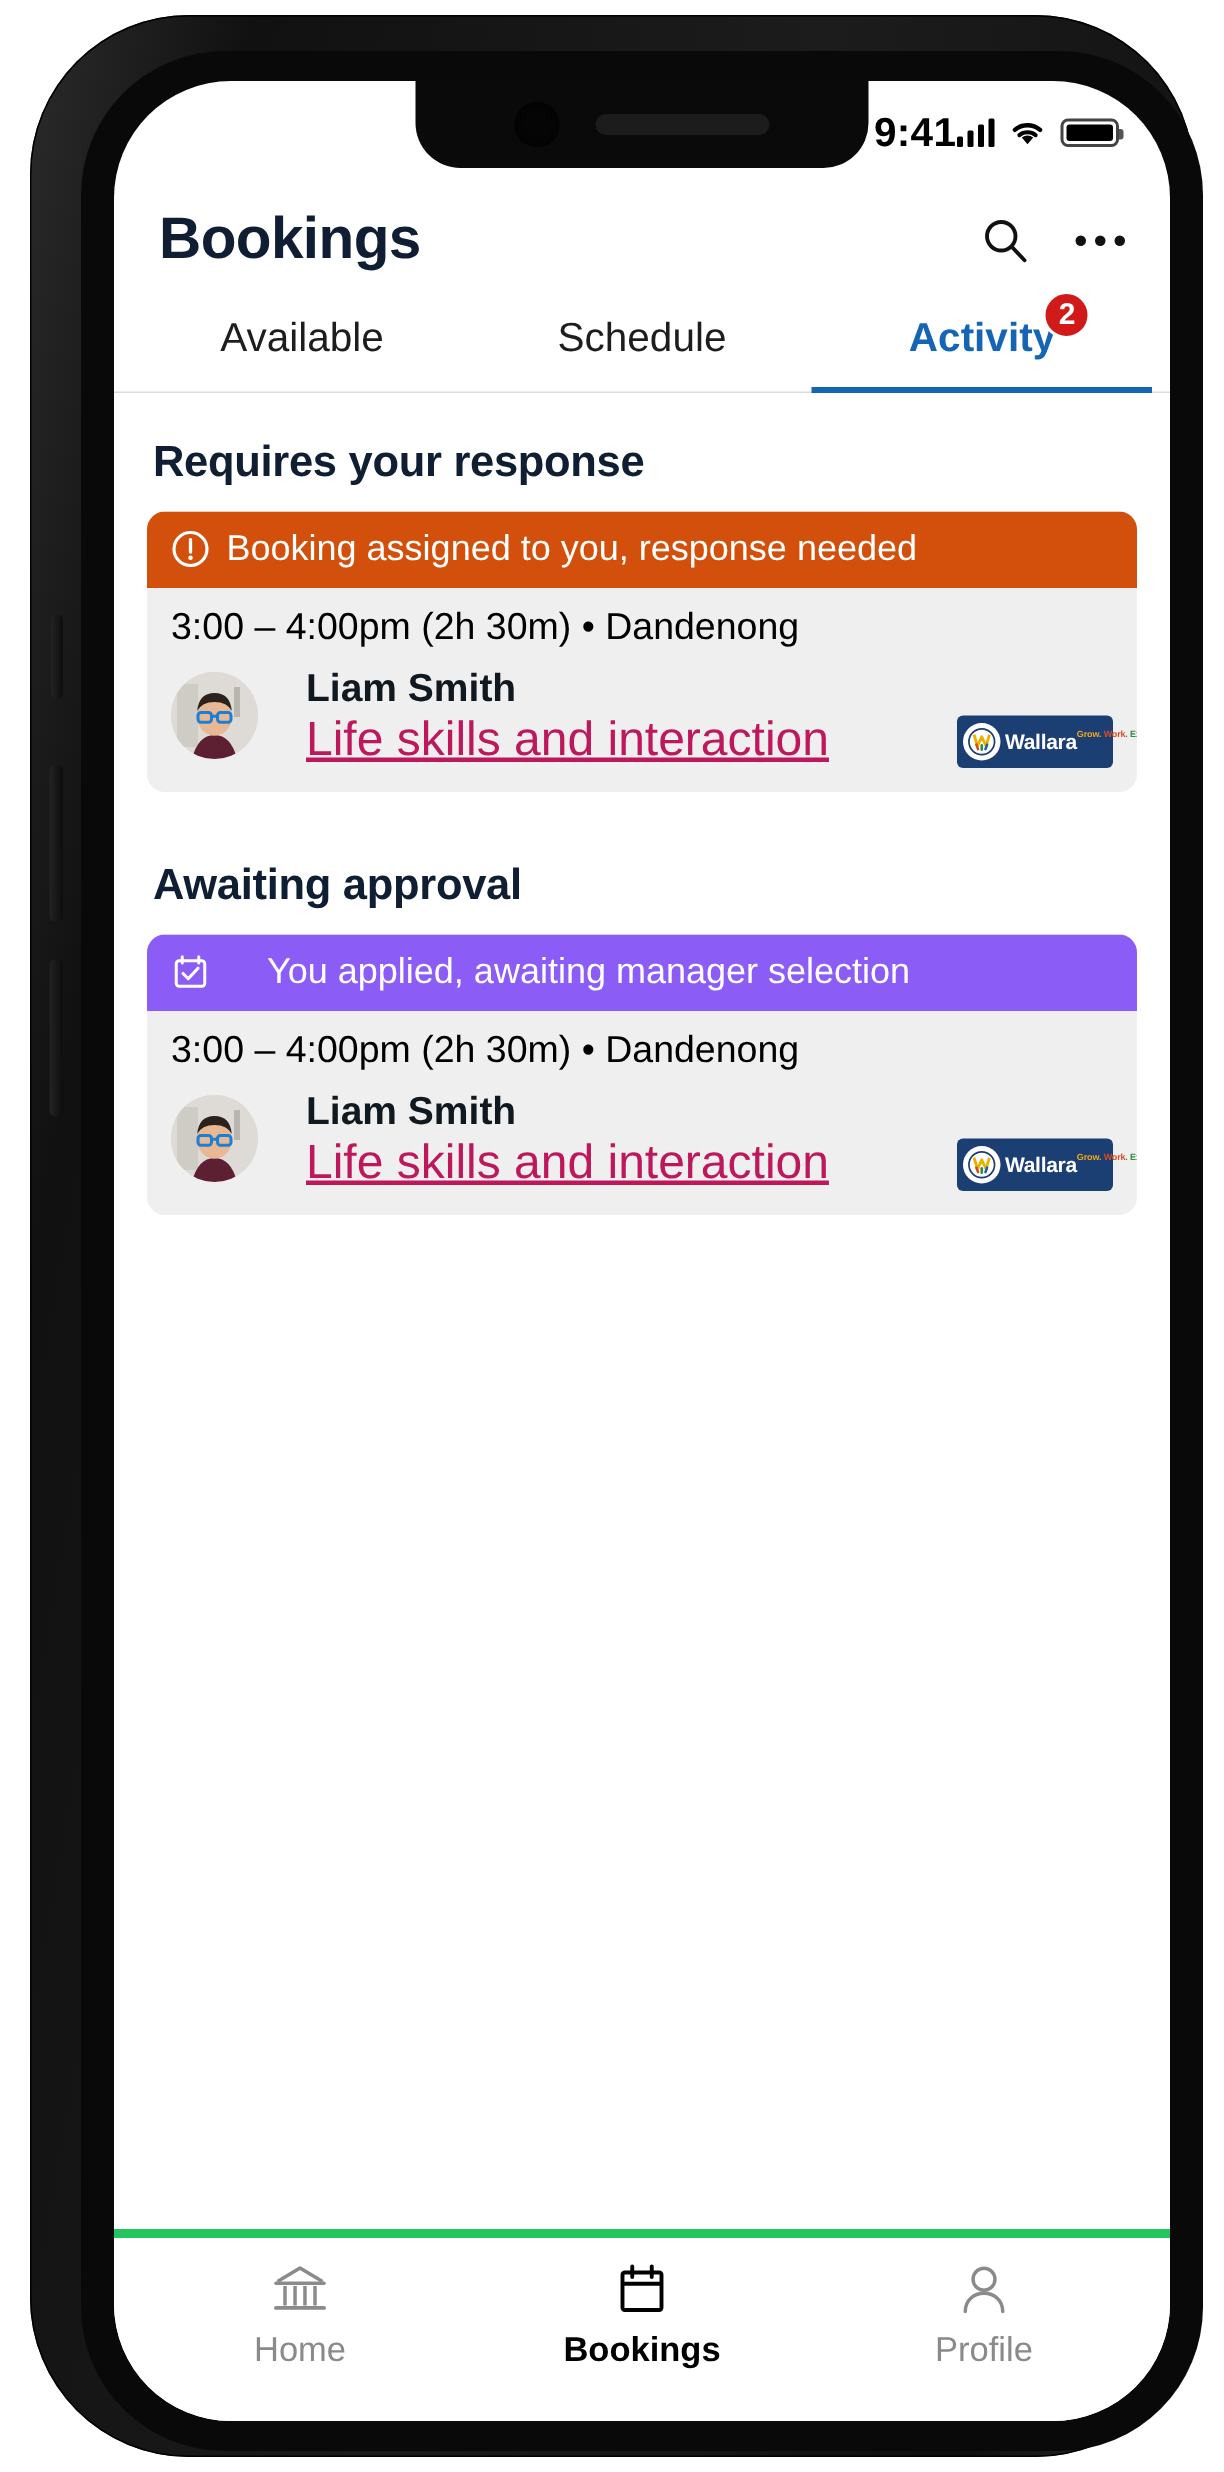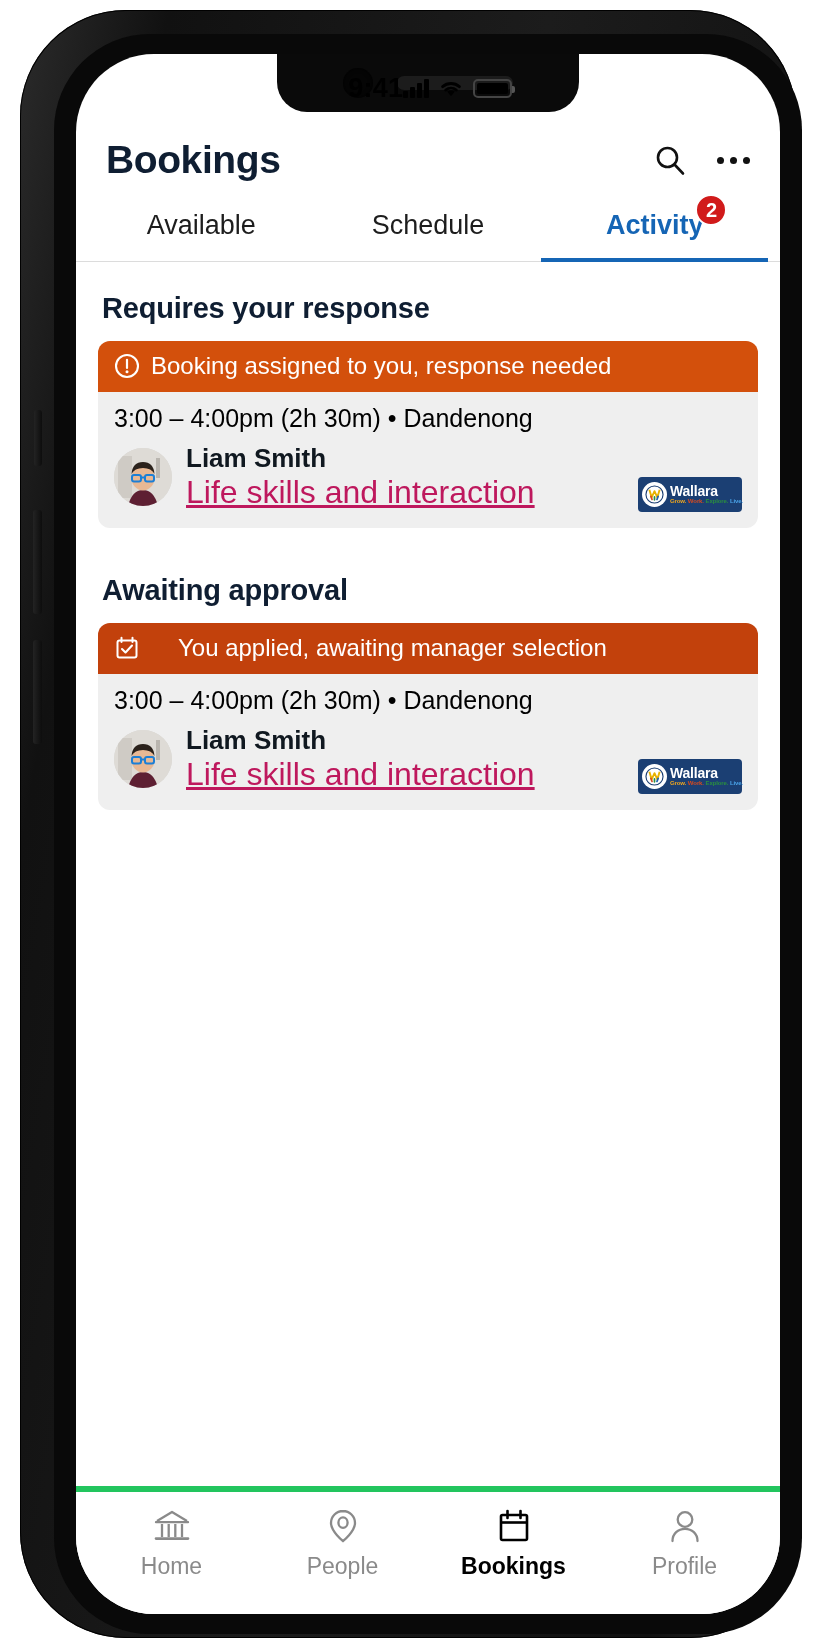--- a/index.html
+++ b/index.html
@@ -54,21 +54,21 @@
     flex-direction: column;
   }
 
   
   .statusbar {
     position: relative;
     height: 62px;
     flex: 0 0 62px;
     display: flex;
     align-items: center;
-    justify-content: center;
+    justify-content: flex-end;
     padding: 6px 34px 0 38px;
     color: #000;
   }
   .notch {
     position: absolute;
     left: 50%; top: 0;
     transform: translateX(-50%);
     width: 302px; height: 58px;
     background: #0a0a0a;
     border-bottom-left-radius: 30px;
@@ -192,32 +192,32 @@
   .card-banner {
     display: flex;
     align-items: center;
     gap: 11px;
     padding: 11px 16px;
     color: #ffffff;
     font-size: 24px;
     line-height: 1.2;
   }
   .card-banner.orange { background: #d3500c; }
-  .card-banner.green  { background: #c2410c; gap: 38px; }
+  .card-banner.green  { background: #8b5cf6; gap: 38px; }
   .card-body { padding: 12px 16px 16px 16px; }
   .booking-meta {
     font-size: 25px;
     color: #000000;
     margin-bottom: 10px;
     white-space: nowrap;
   }
   .booking-row {
     display: flex;
     align-items: center;
-    gap: 14px;
+    gap: 32px;
   }
   .avatar {
     width: 58px; height: 58px;
     border-radius: 50%;
     flex: 0 0 58px;
     overflow: hidden;
     background: #d7d7d4;
     position: relative;
   }
   .person-name {
@@ -243,21 +243,21 @@
     gap: 3px;
     padding: 2px 4px;
     align-self: flex-end;
   }
   .org-mark {
     width: 25px; height: 25px; border-radius: 50%;
     background: #ffffff;
     display: flex; align-items: center; justify-content: center;
     flex: 0 0 25px;
   }
-  .org-text { display: flex; flex-direction: column; line-height: 1; }
+  .org-text { display: flex; flex-direction: row; line-height: 1; }
   .org-name { color: #ffffff; font-size: 14px; font-weight: 700; letter-spacing: -.2px; }
   .org-tag  { font-size: 6px; font-weight: 700; letter-spacing: -.1px; white-space: nowrap; }
   .org-tag s { text-decoration: none; }
 
   
   .bottom-nav {
     flex: 0 0 auto;
     border-top: 6px solid #22c55e;
     display: flex;
     padding: 14px 10px 34px 10px;
@@ -460,27 +460,20 @@
             <polyline points="5,15 20,6 35,15" fill="none" stroke="currentColor" stroke-width="2.3" stroke-linejoin="round"></polyline>
             <line x1="4" y1="16.2" x2="36" y2="16.2" stroke="currentColor" stroke-width="2.3" stroke-linecap="round"></line>
             <line x1="10" y1="18" x2="10" y2="31" stroke="currentColor" stroke-width="2.3"></line>
             <line x1="16.7" y1="18" x2="16.7" y2="31" stroke="currentColor" stroke-width="2.3"></line>
             <line x1="23.3" y1="18" x2="23.3" y2="31" stroke="currentColor" stroke-width="2.3"></line>
             <line x1="30" y1="18" x2="30" y2="31" stroke="currentColor" stroke-width="2.3"></line>
             <line x1="4" y1="32.6" x2="36" y2="32.6" stroke="currentColor" stroke-width="2.6" stroke-linecap="round"></line>
           </svg>
           <span class="nav-label">Home</span>
         </div>
-        <div class="nav-item">
-          <svg width="40" height="40" viewBox="0 0 40 40">
-            <path d="M20 5 c-6.6 0 -12 5.3 -12 11.9 c0 8.6 12 18.1 12 18.1 s12 -9.5 12 -18.1 C32 10.3 26.6 5 20 5 Z" fill="none" stroke="currentColor" stroke-width="2.3"></path>
-            <ellipse cx="20" cy="16.6" rx="4.6" ry="5.2" fill="none" stroke="currentColor" stroke-width="2.3"></ellipse>
-          </svg>
-          <span class="nav-label">People</span>
-        </div>
         <div class="nav-item active">
           <svg width="40" height="40" viewBox="0 0 40 40">
             <rect x="7" y="9" width="26" height="25" rx="1.5" fill="none" stroke="currentColor" stroke-width="2.6"></rect>
             <line x1="7" y1="16.5" x2="33" y2="16.5" stroke="currentColor" stroke-width="2.6"></line>
             <line x1="13.5" y1="5" x2="13.5" y2="12" stroke="currentColor" stroke-width="2.6" stroke-linecap="round"></line>
             <line x1="26.5" y1="5" x2="26.5" y2="12" stroke="currentColor" stroke-width="2.6" stroke-linecap="round"></line>
           </svg>
           <span class="nav-label">Bookings</span>
         </div>
         <div class="nav-item">

